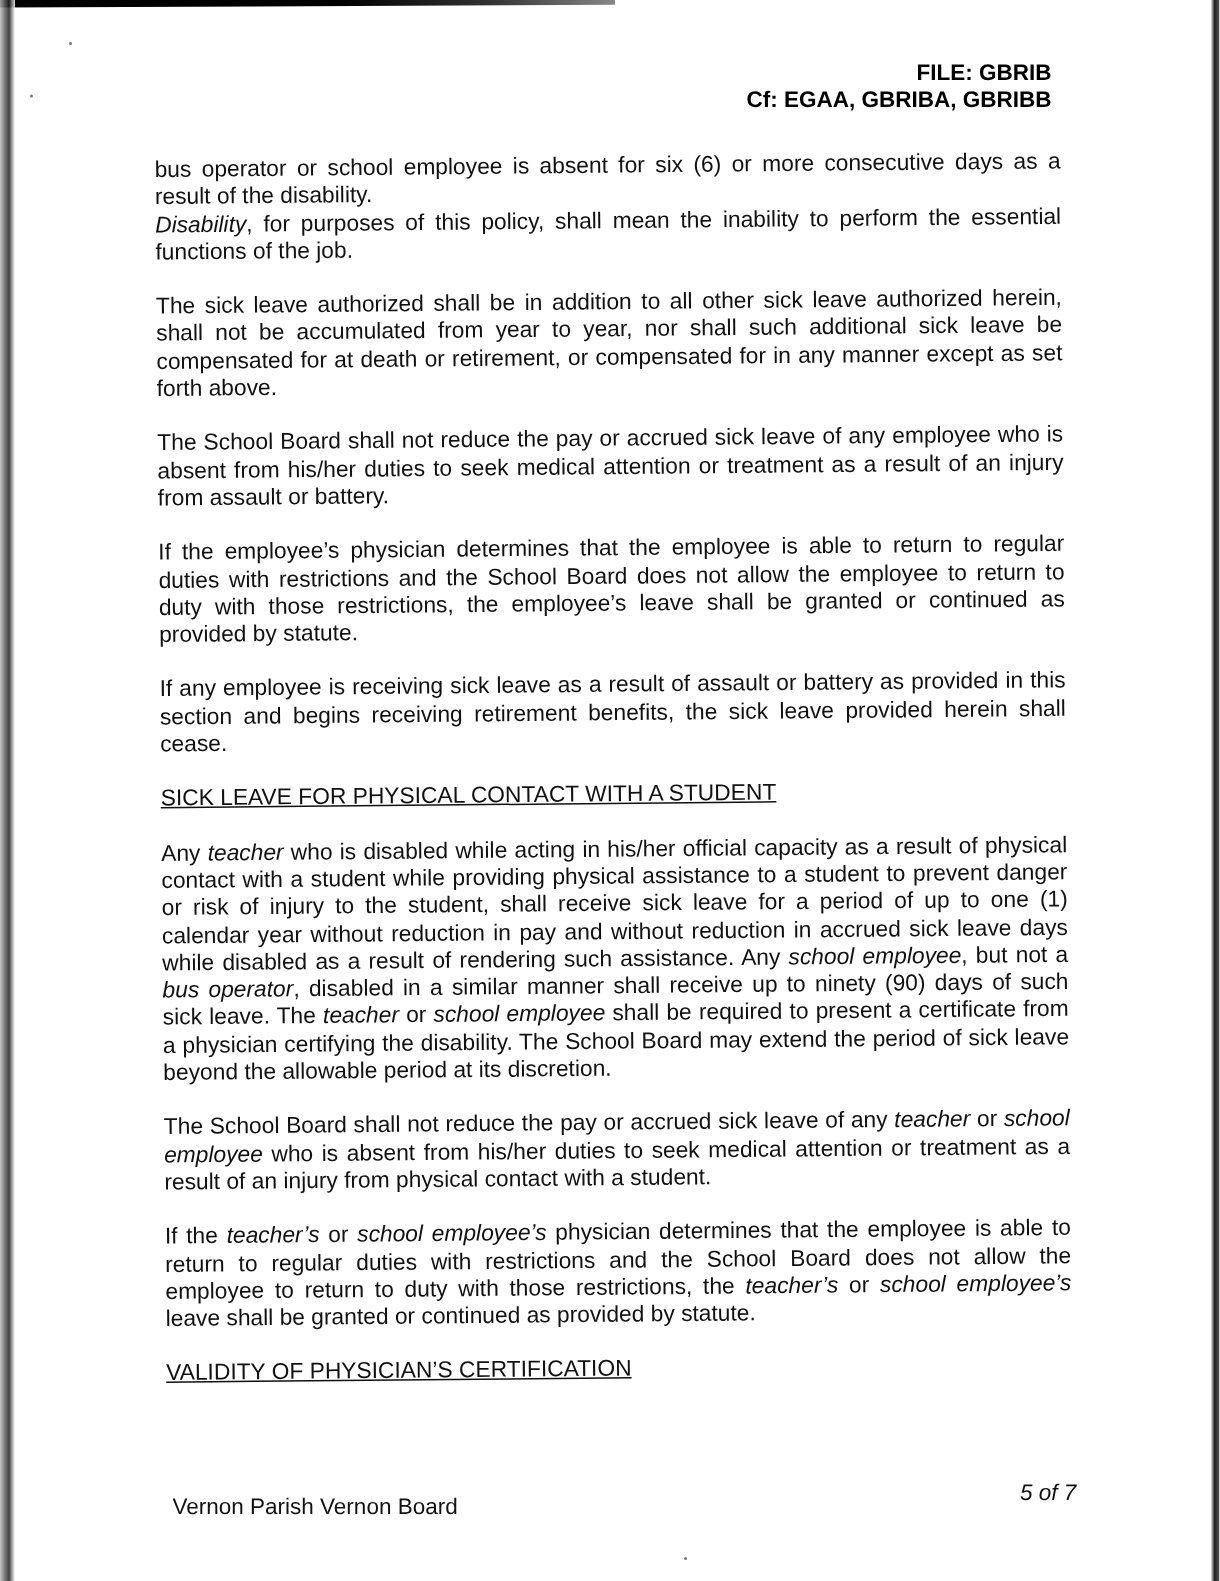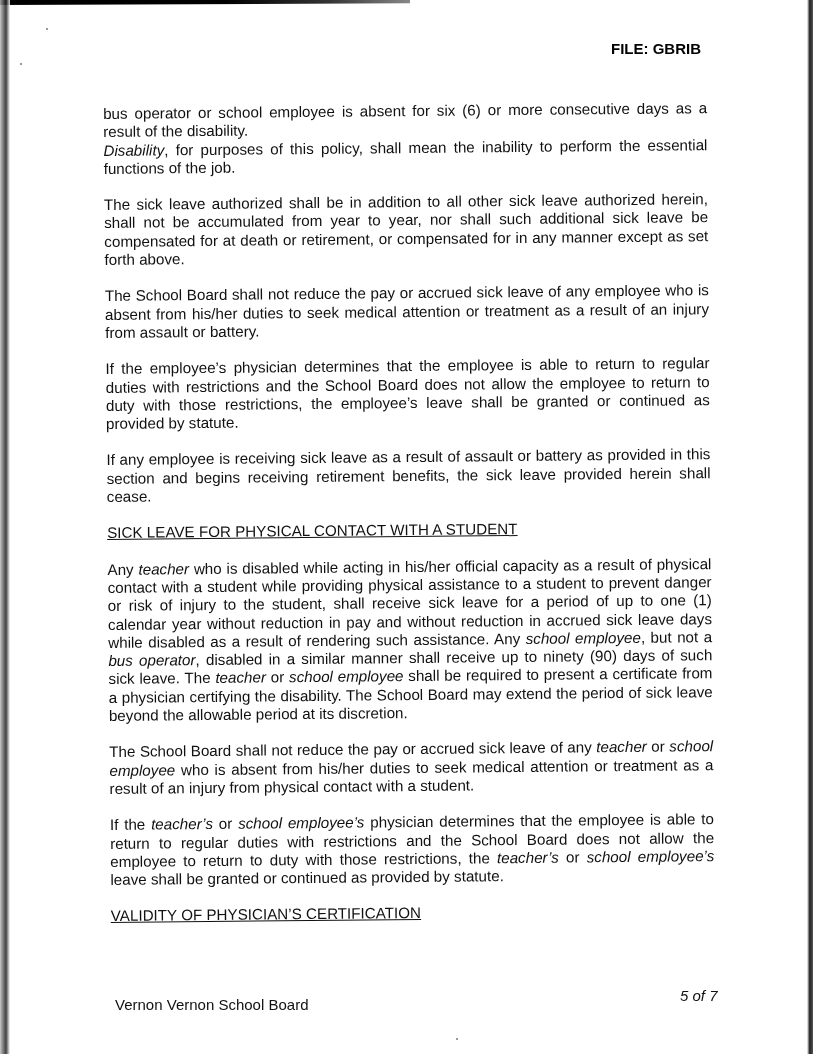--- a/index.html
+++ b/index.html
@@ -91,20 +91,21 @@
 
 <div class="scan-top"></div>
 <div class="scan-left"></div>
 <div class="scan-right"></div>
 <div class="speck" style="left:46px; top:28px;"></div>
 <div class="speck" style="left:20px; top:63px;"></div>
 <div class="speck" style="left:456px; top:1038px;"></div>
 
 <div class="header">
   <div>FILE:  GBRIB</div>
+  <div>Cf:  EGAA, GBRIBA, GBRIBB</div>
 </div>
 
 <div class="content">
   <p class="para tight">bus operator or school employee is absent for six (6) or more consecutive days as a result of the disability.</p>
   <p class="para"><em>Disability</em><span>, for purposes of this policy, shall mean the inability to perform the essential functions of the job.</span></p>
   <p class="para">The sick leave authorized shall be in addition to all other sick leave authorized herein, shall not be accumulated from year to year, nor shall such additional sick leave be compensated for at death or retirement, or compensated for in any manner except as set forth above.</p>
   <p class="para">The School Board shall not reduce the pay or accrued sick leave of any employee who is absent from his/her duties to seek medical attention or treatment as a result of an injury from assault or battery.</p>
   <p class="para">If the employee’s physician determines that the employee is able to return to regular duties with restrictions and the School Board does not allow the employee to return to duty with those restrictions, the employee’s leave shall be granted or continued as provided by statute.</p>
   <p class="para">If any employee is receiving sick leave as a result of assault or battery as provided in this section and begins receiving retirement benefits, the sick leave provided herein shall cease.</p>
 
@@ -112,14 +113,14 @@
 
   <p class="para"><span>Any </span><em>teacher</em><span> who is disabled while acting in his/her official capacity as a result of physical contact with a student while providing physical assistance to a student to prevent danger or risk of injury to the student, shall receive sick leave for a period of up to one (1) calendar year without reduction in pay and without reduction in accrued sick leave days while disabled as a result of rendering such assistance.  Any </span><em>school employee</em><span>, but not a </span><em>bus operator</em><span>, disabled in a similar manner shall receive up to ninety (90) days of such sick leave.  The </span><em>teacher</em><span> or </span><em>school employee</em><span> shall be required to present a certificate from a physician certifying the disability.  The School Board may extend the period of sick leave beyond the allowable period at its discretion.</span></p>
 
   <p class="para"><span>The School Board shall not reduce the pay or accrued sick leave of any </span><em>teacher</em><span> or </span><em>school employee</em><span> who is absent from his/her duties to seek medical attention or treatment as a result of an injury from physical contact with a student.</span></p>
 
   <p class="para"><span>If the </span><em>teacher’s</em><span> or </span><em>school employee’s</em><span> physician determines that the employee is able to return to regular duties with restrictions and the School Board does not allow the employee to return to duty with those restrictions, the </span><em>teacher’s</em><span> or </span><em>school employee’s</em><span> leave shall be granted or continued as provided by statute.</span></p>
 
   <div class="heading">VALIDITY OF PHYSICIAN’S CERTIFICATION</div>
 </div>
 
-<div class="footer-left">Vernon Vernon School Board</div>
+<div class="footer-left">Vernon Parish Vernon Board</div>
 <div class="footer-right">5 of 7</div>
 
 </body></html>

